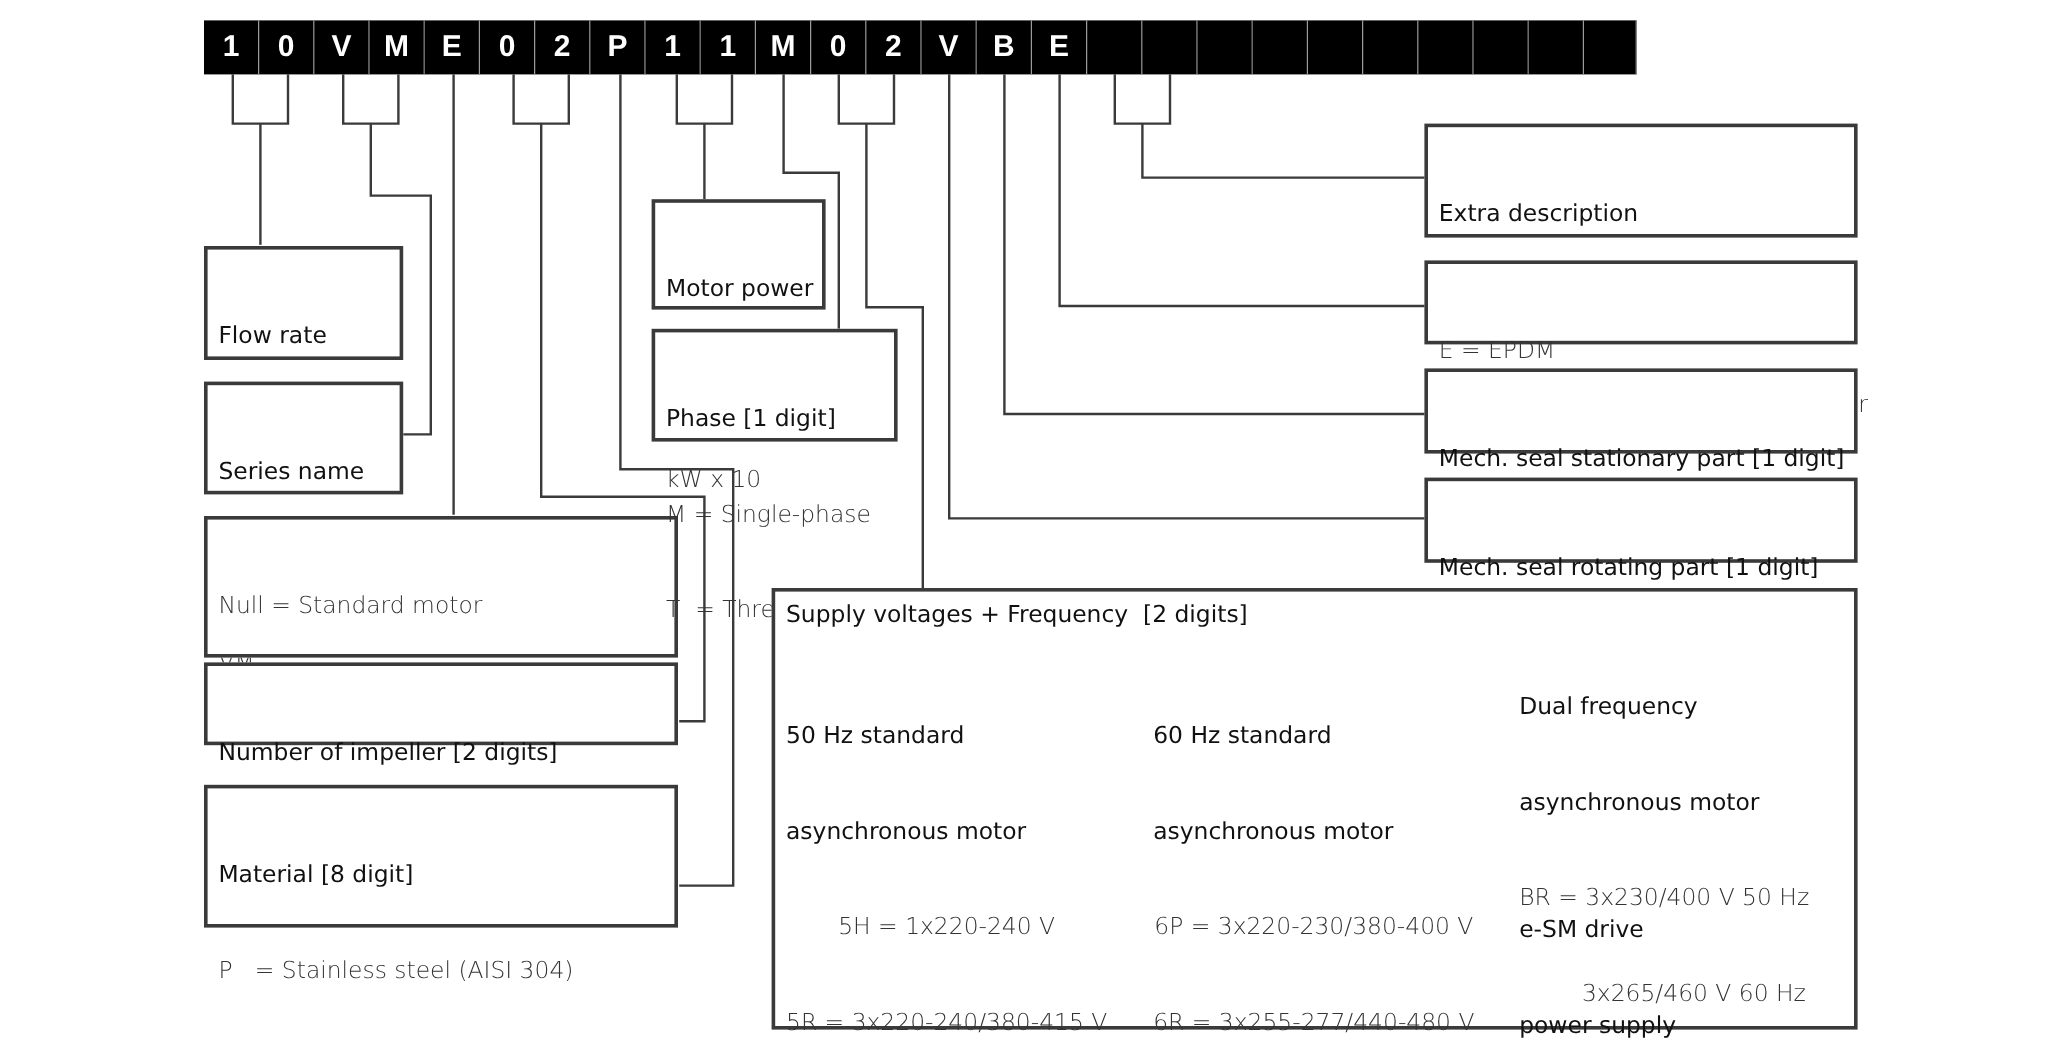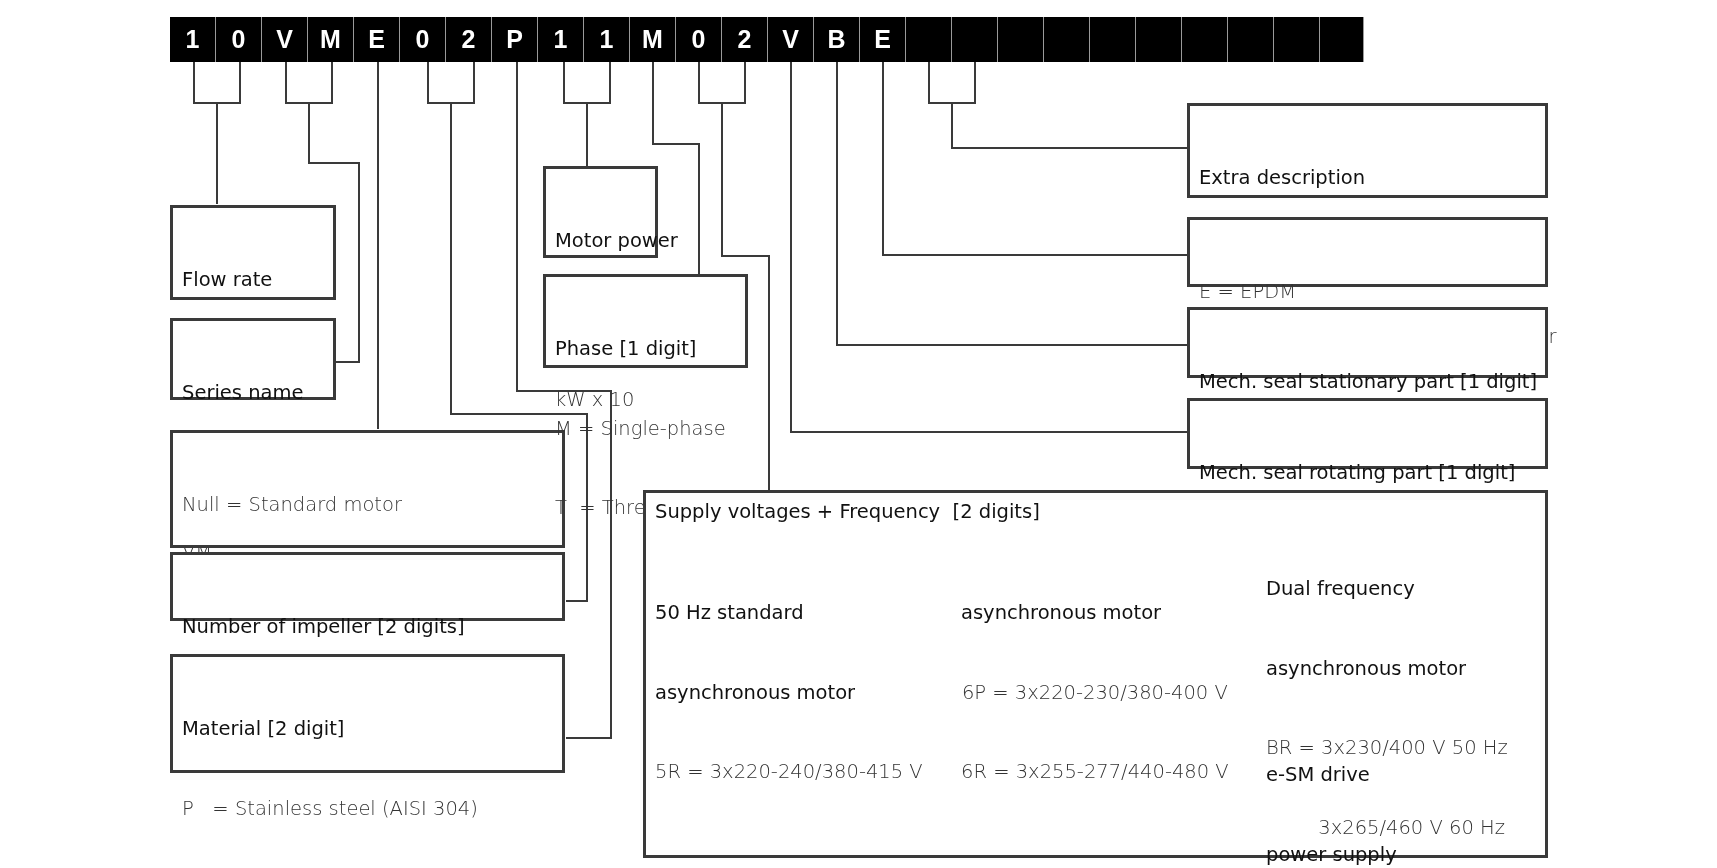--- a/index.html
+++ b/index.html
@@ -84,45 +84,45 @@
     <div class="code-cell" style="left: 1274px;"></div>
     <div class="code-cell" style="left: 1320px; width: 44px;"></div>
   </div>
 
 <div class="box" style="left:170px;top:205px;width:166px;height:95px;">
   <div class="title">Flow rate</div>
   <div class="title">[1 or 2 digits]</div>
   <div class="line">10  = m³/h</div>
 </div>
 
-<div class="box" style="left:170px;top:318px;width:166px;height:82px;">
+<div class="box" style="left:170px;top:318px;width:166px;height:94px;">
   <div class="title">Series name</div>
   <div class="title">[2 digits]</div>
   <div class="line">VM</div>
 </div>
 
 <div class="box" style="left:170px;top:430px;width:395px;height:118px;">
   <div class="line">Null = Standard motor</div>
   <div class="line">H = Equipped with HYDROVAR</div>
   <div class="line">E  = e-SM drive</div>
 </div>
 
 <div class="box" style="left:170px;top:552px;width:395px;height:69px;">
   <div class="title">Number of impeller [2 digits]</div>
   <div class="line">03 = 3 impellers</div>
 </div>
 
 <div class="box" style="left:170px;top:654px;width:395px;height:119px;">
-  <div class="title">Material [2 digit]</div>
+  <div class="title">Material [8 digit]</div>
   <div class="line">P   = Stainless steel (AISI 304)</div>
   
   
 </div>
 
-<div class="box" style="left:543px;top:166px;width:115px;height:92px;">
+<div class="box" style="left:543px;top:166px;width:145px;height:92px;">
   <div class="title">Motor power</div>
   <div class="title">[2 digits]</div>
   <div class="line">kW x 10</div>
 </div>
 
 <div class="box" style="left:543px;top:274px;width:205px;height:94px;">
   <div class="title">Phase [1 digit]</div>
   <div class="line">M = Single-phase</div>
   <div class="line">T  = Three-phase</div>
 </div>
@@ -146,30 +146,32 @@
   <div class="title">Mech. seal rotating part [1 digit]</div>
   <div class="line">V = Aluminium oxide (Ceramic)</div>
 </div>
 
 <div class="box" style="left:643px;top:490px;width:905px;height:368px;padding:0;">
   <div class="col" style="left:9px;top:6px;">Supply voltages + Frequency  [2 digits]</div>
 
   <div class="col" style="left:9px;top:54px;">
     <div class="head">50 Hz standard</div>
     <div class="head">asynchronous motor</div>
+    <div class="line">5H = 1x220-240 V</div>
     <div class="line">5R = 3x220-240/380-415 V</div>
     
     
     
     
     
     
   </div>
 
   <div class="col" style="left:315px;top:54px;">
+    <div class="head">60 Hz standard</div>
     <div class="head">asynchronous motor</div>
     <div class="line">6P = 3x220-230/380-400 V</div>
     <div class="line">6R = 3x255-277/440-480 V</div>
     
     
     
     
     
     
   </div>

